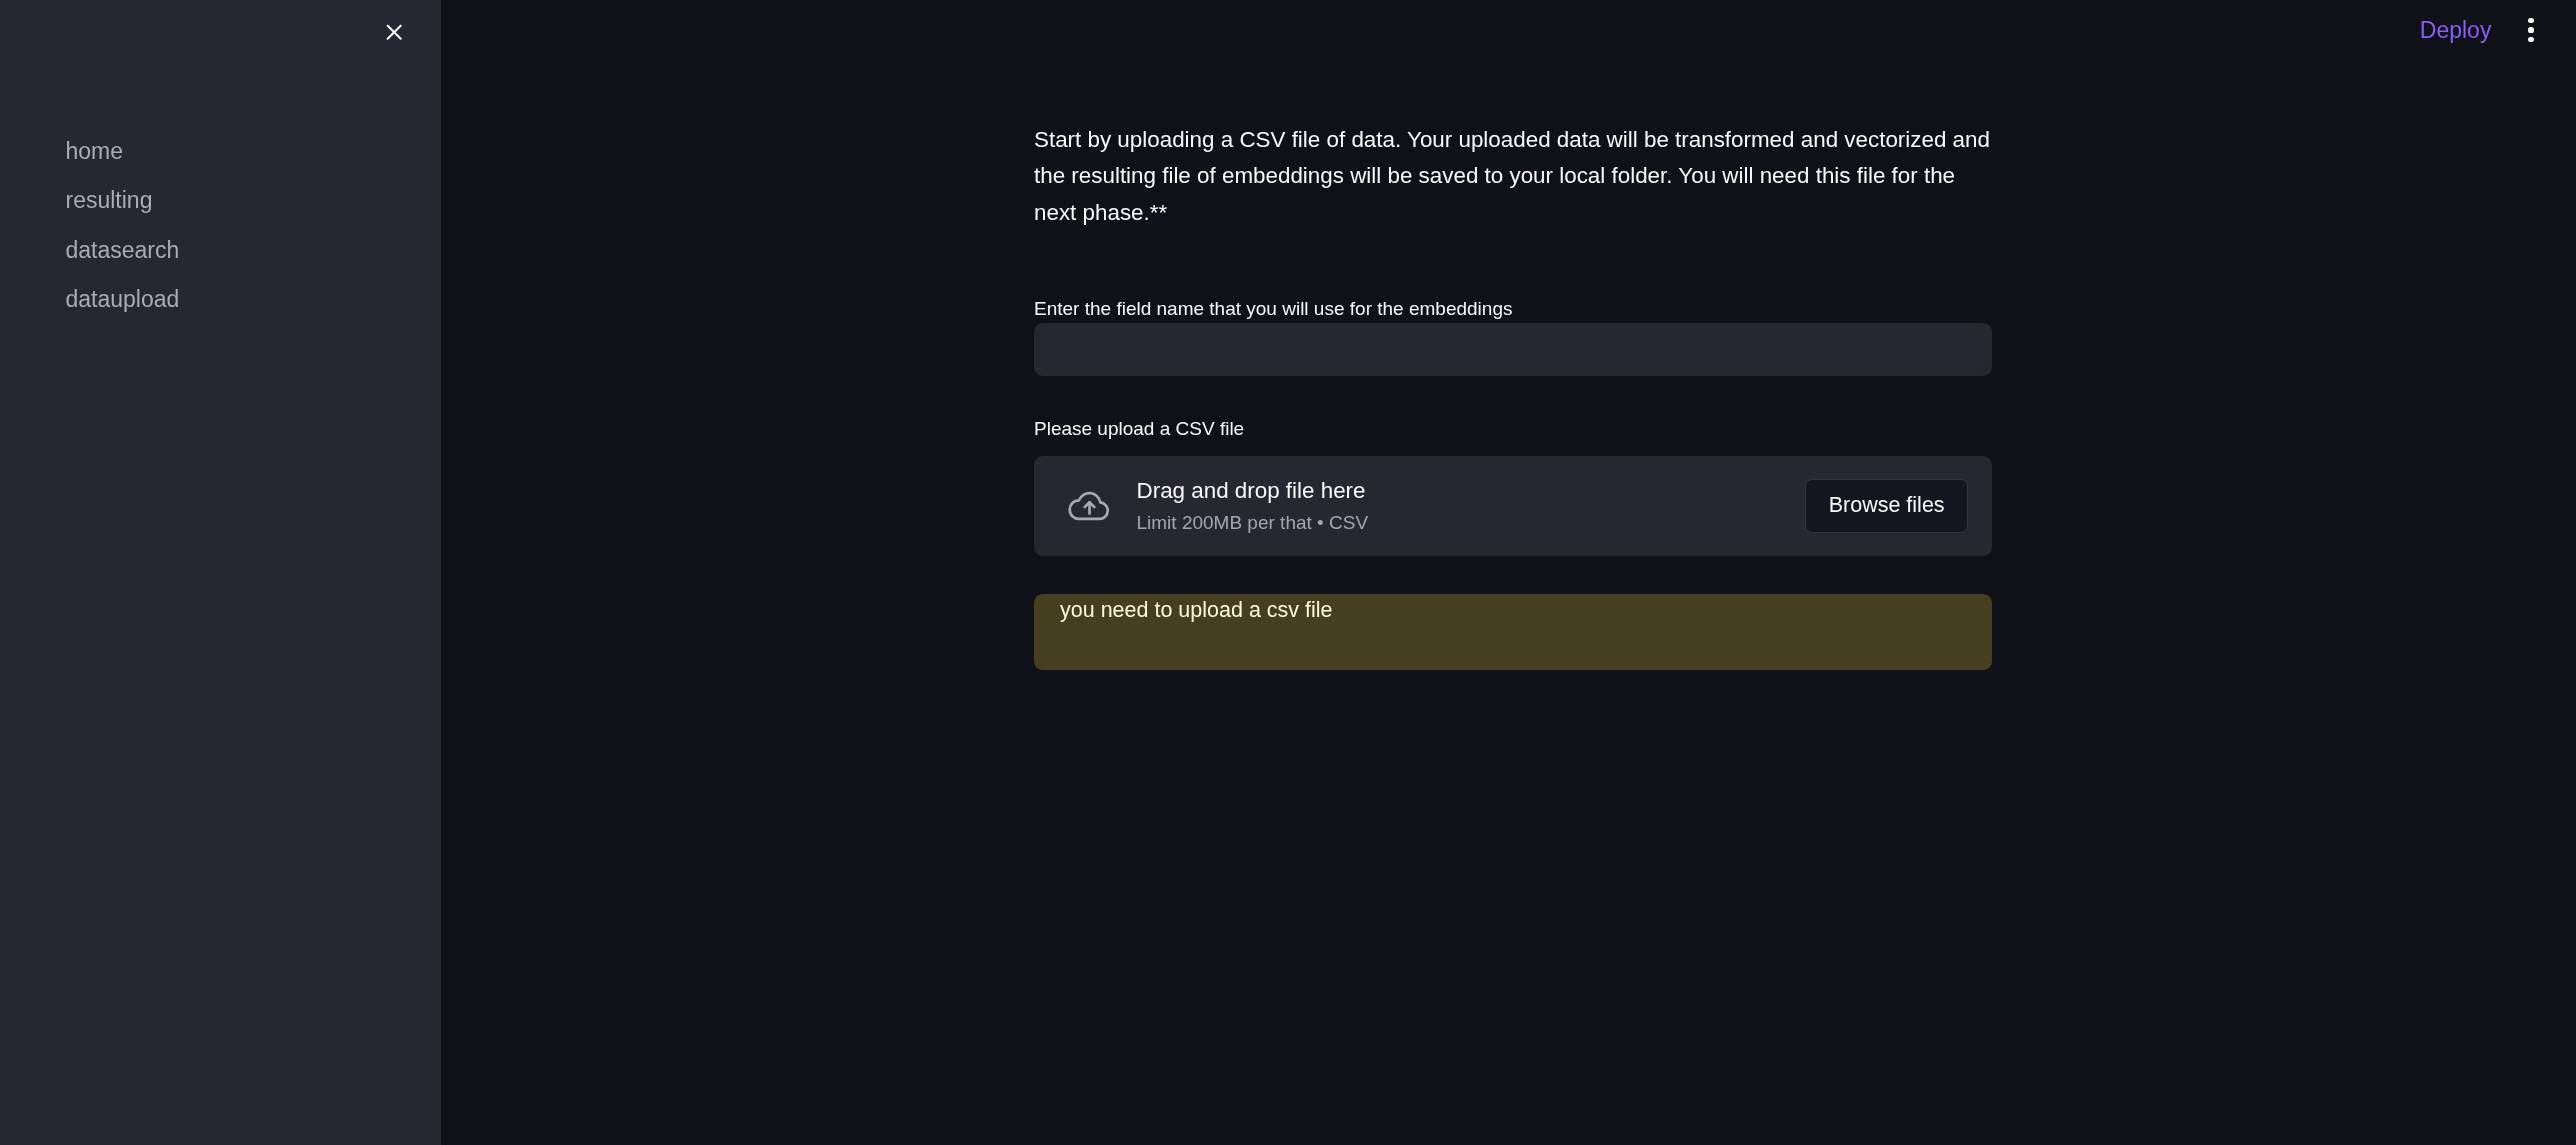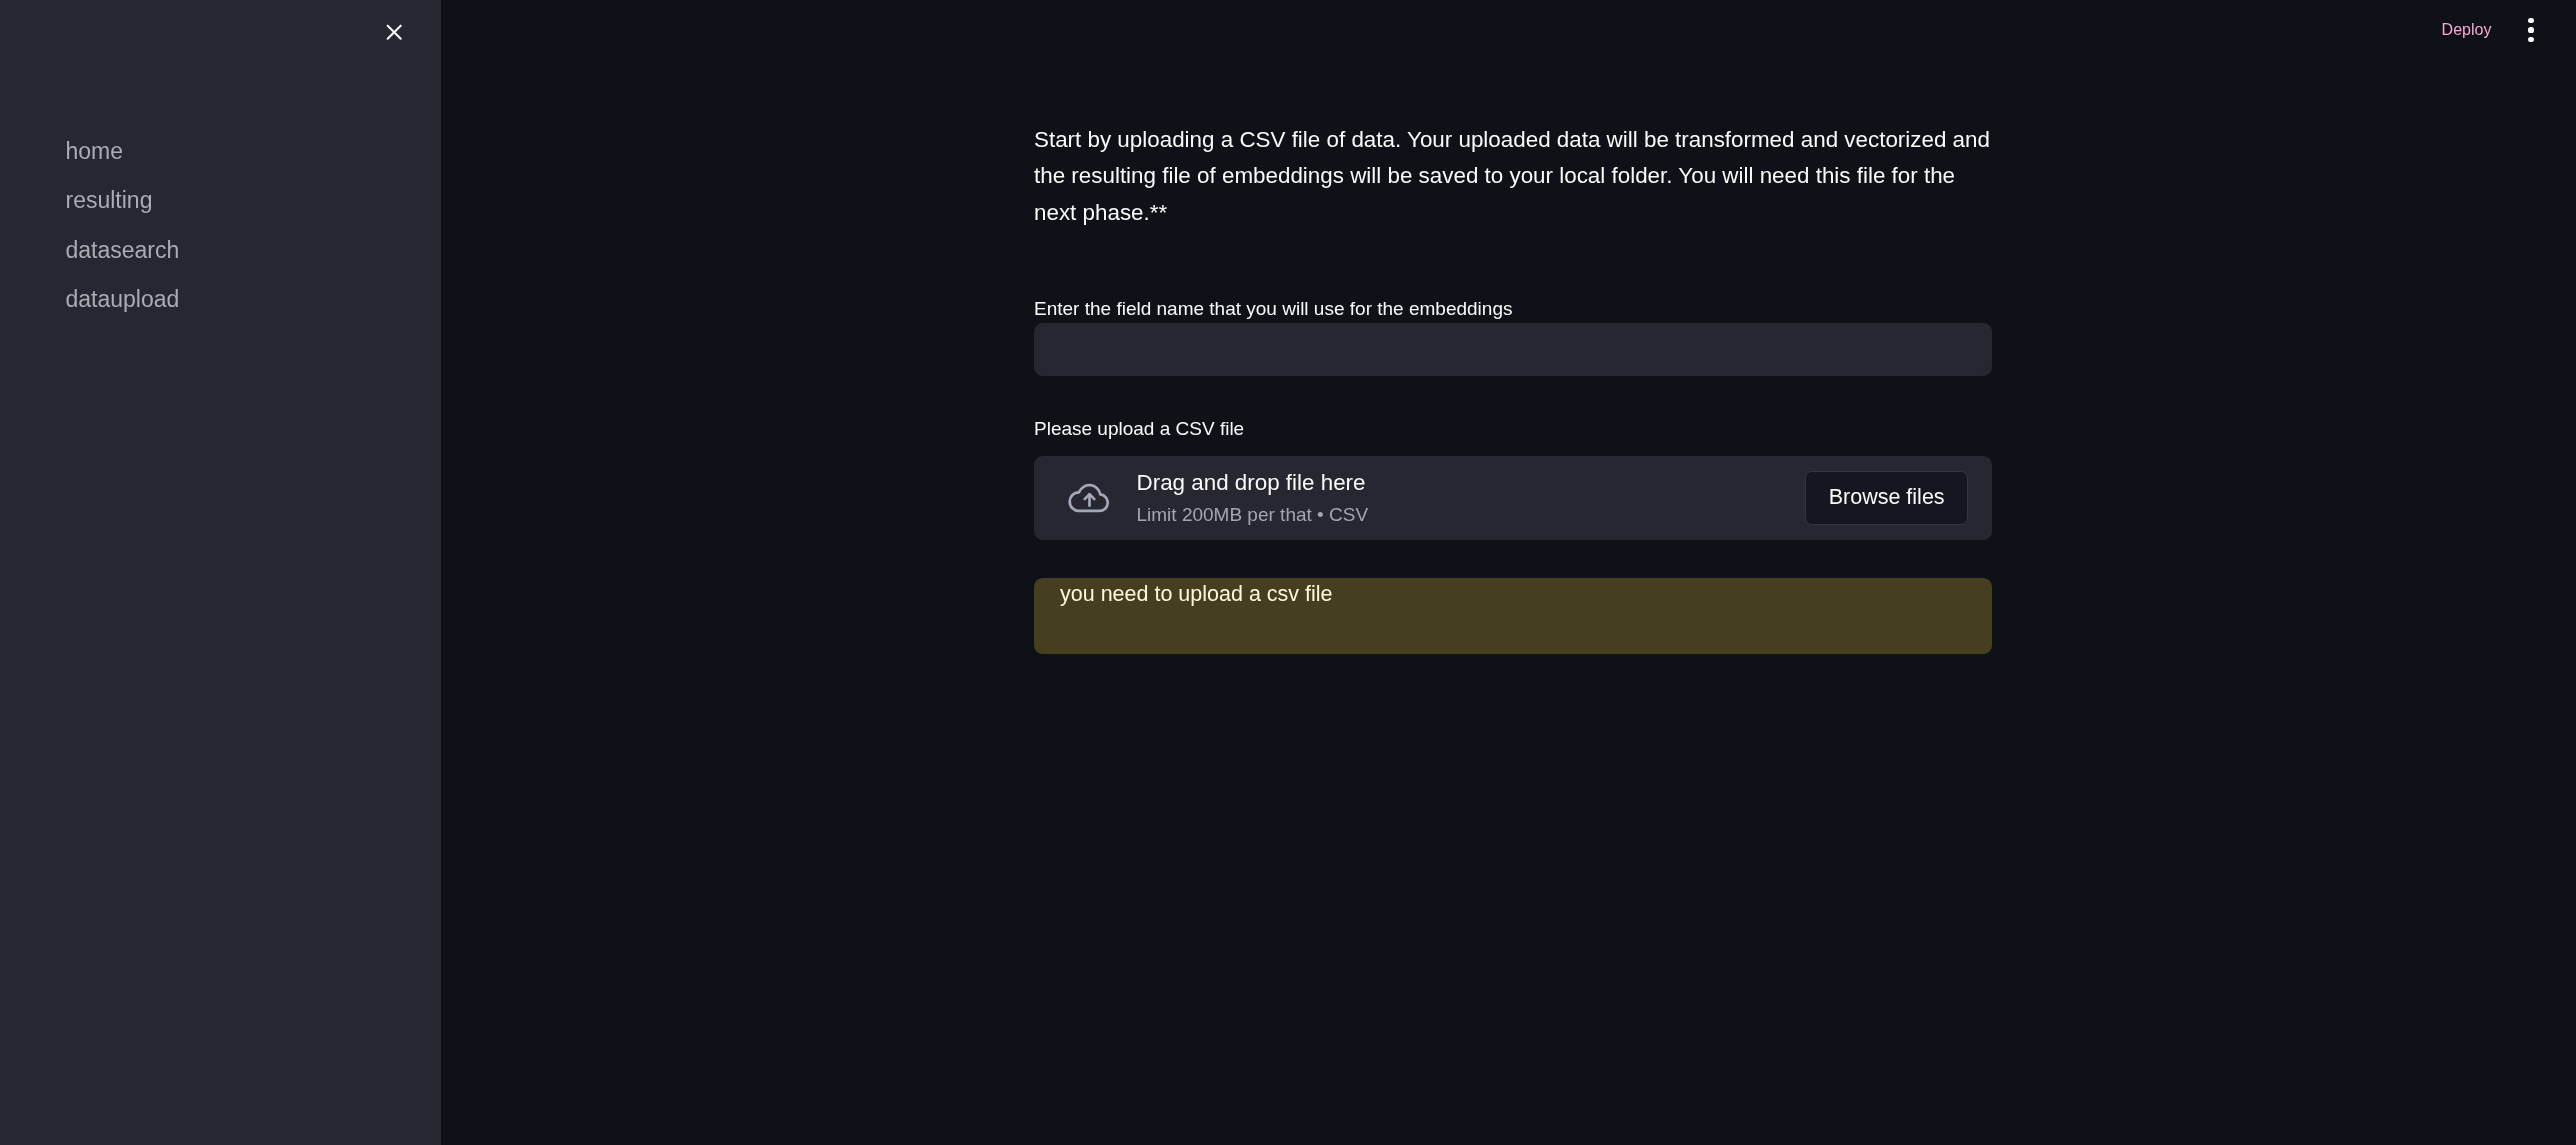--- a/index.html
+++ b/index.html
@@ -97,22 +97,22 @@
     position: absolute;
     top: 0; right: 0;
     height: 60px;
     display: flex;
     align-items: center;
     gap: 8.6px;
     padding-right: 26px;
   }
 
   .deploy-btn {
-    font-size: 16px;
-    color: #f9a8d4;
+    font-size: 23px;
+    color: #8b5cf6;
     background: transparent;
     border: none;
     font-family: inherit;
     padding: 7.7px 12px;
     border-radius: 6.9px;
     cursor: pointer;
     line-height: 1;
   }
 
   .kebab-btn {
@@ -175,21 +175,21 @@
   .upload-label {
     font-size: 19px;
     color: #FAFAFA;
     line-height: 1.5;
     margin-top: 39px;
     margin-bottom: 12px;
   }
 
   .dropzone {
     width: 958px;
-    height: 84px;
+    height: 100px;
     background: #262730;
     border-radius: 8.6px;
     display: flex;
     align-items: center;
     padding: 0 24px 0 29px;
     cursor: pointer;
   }
 
   .cloud-icon {
     flex: 0 0 auto;

